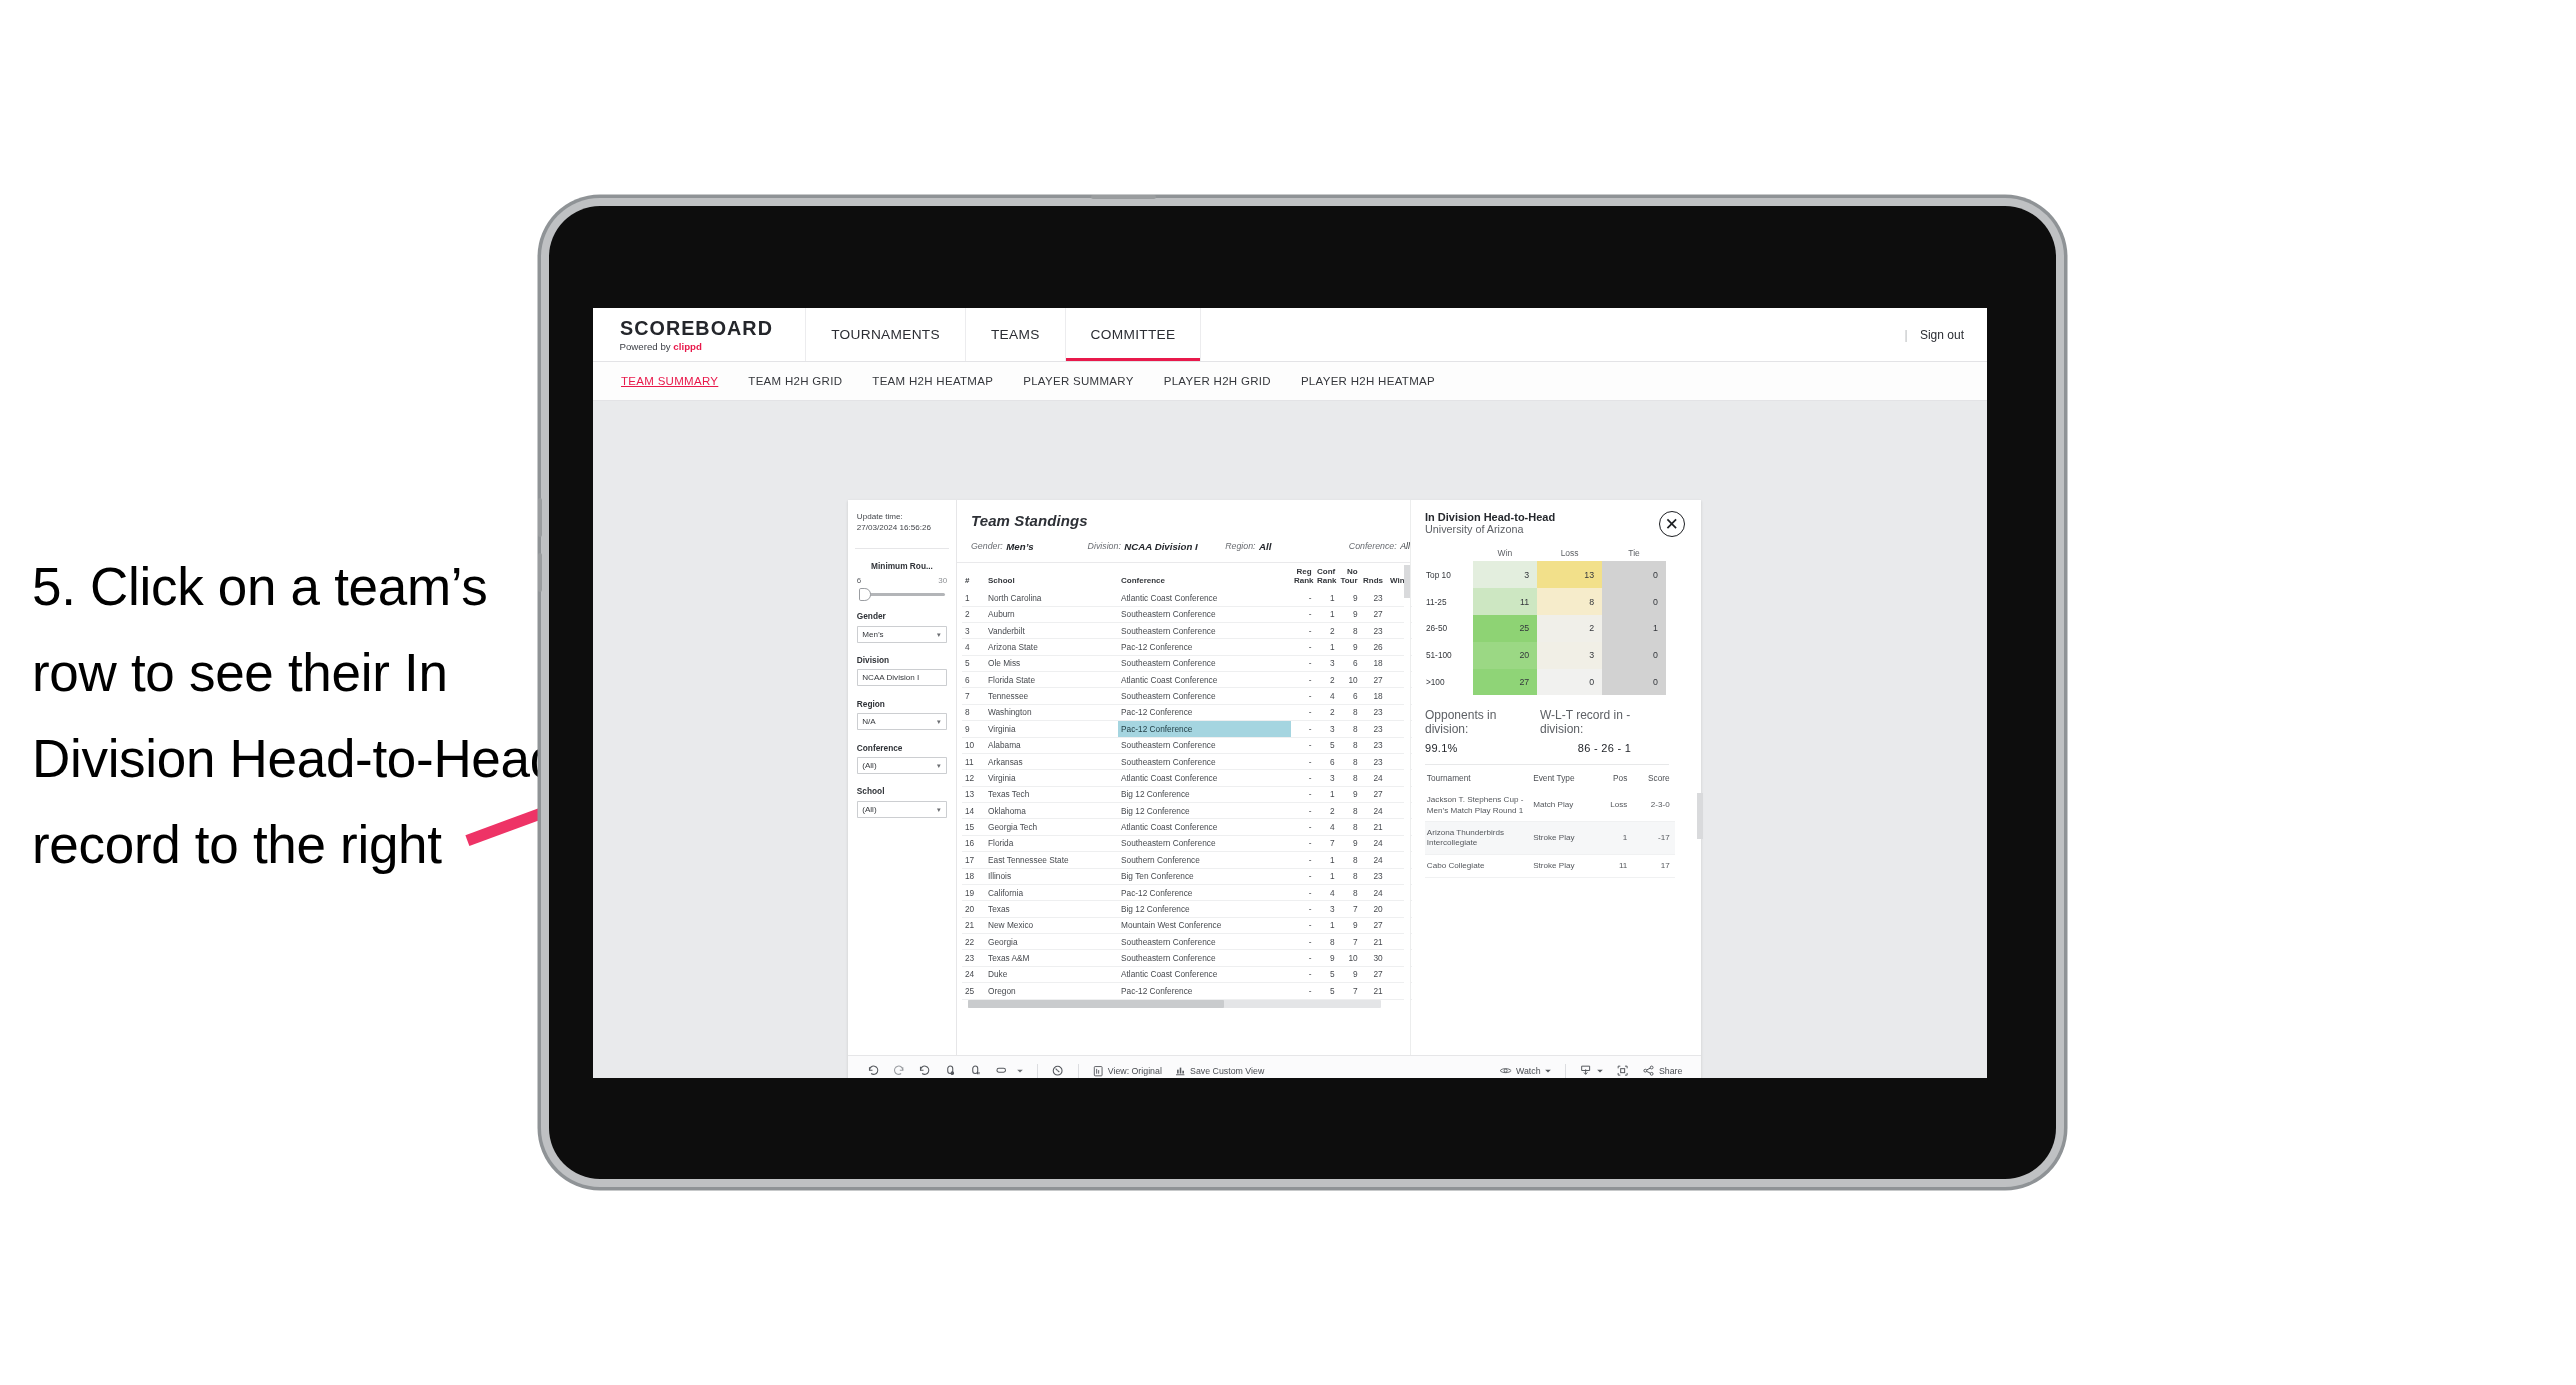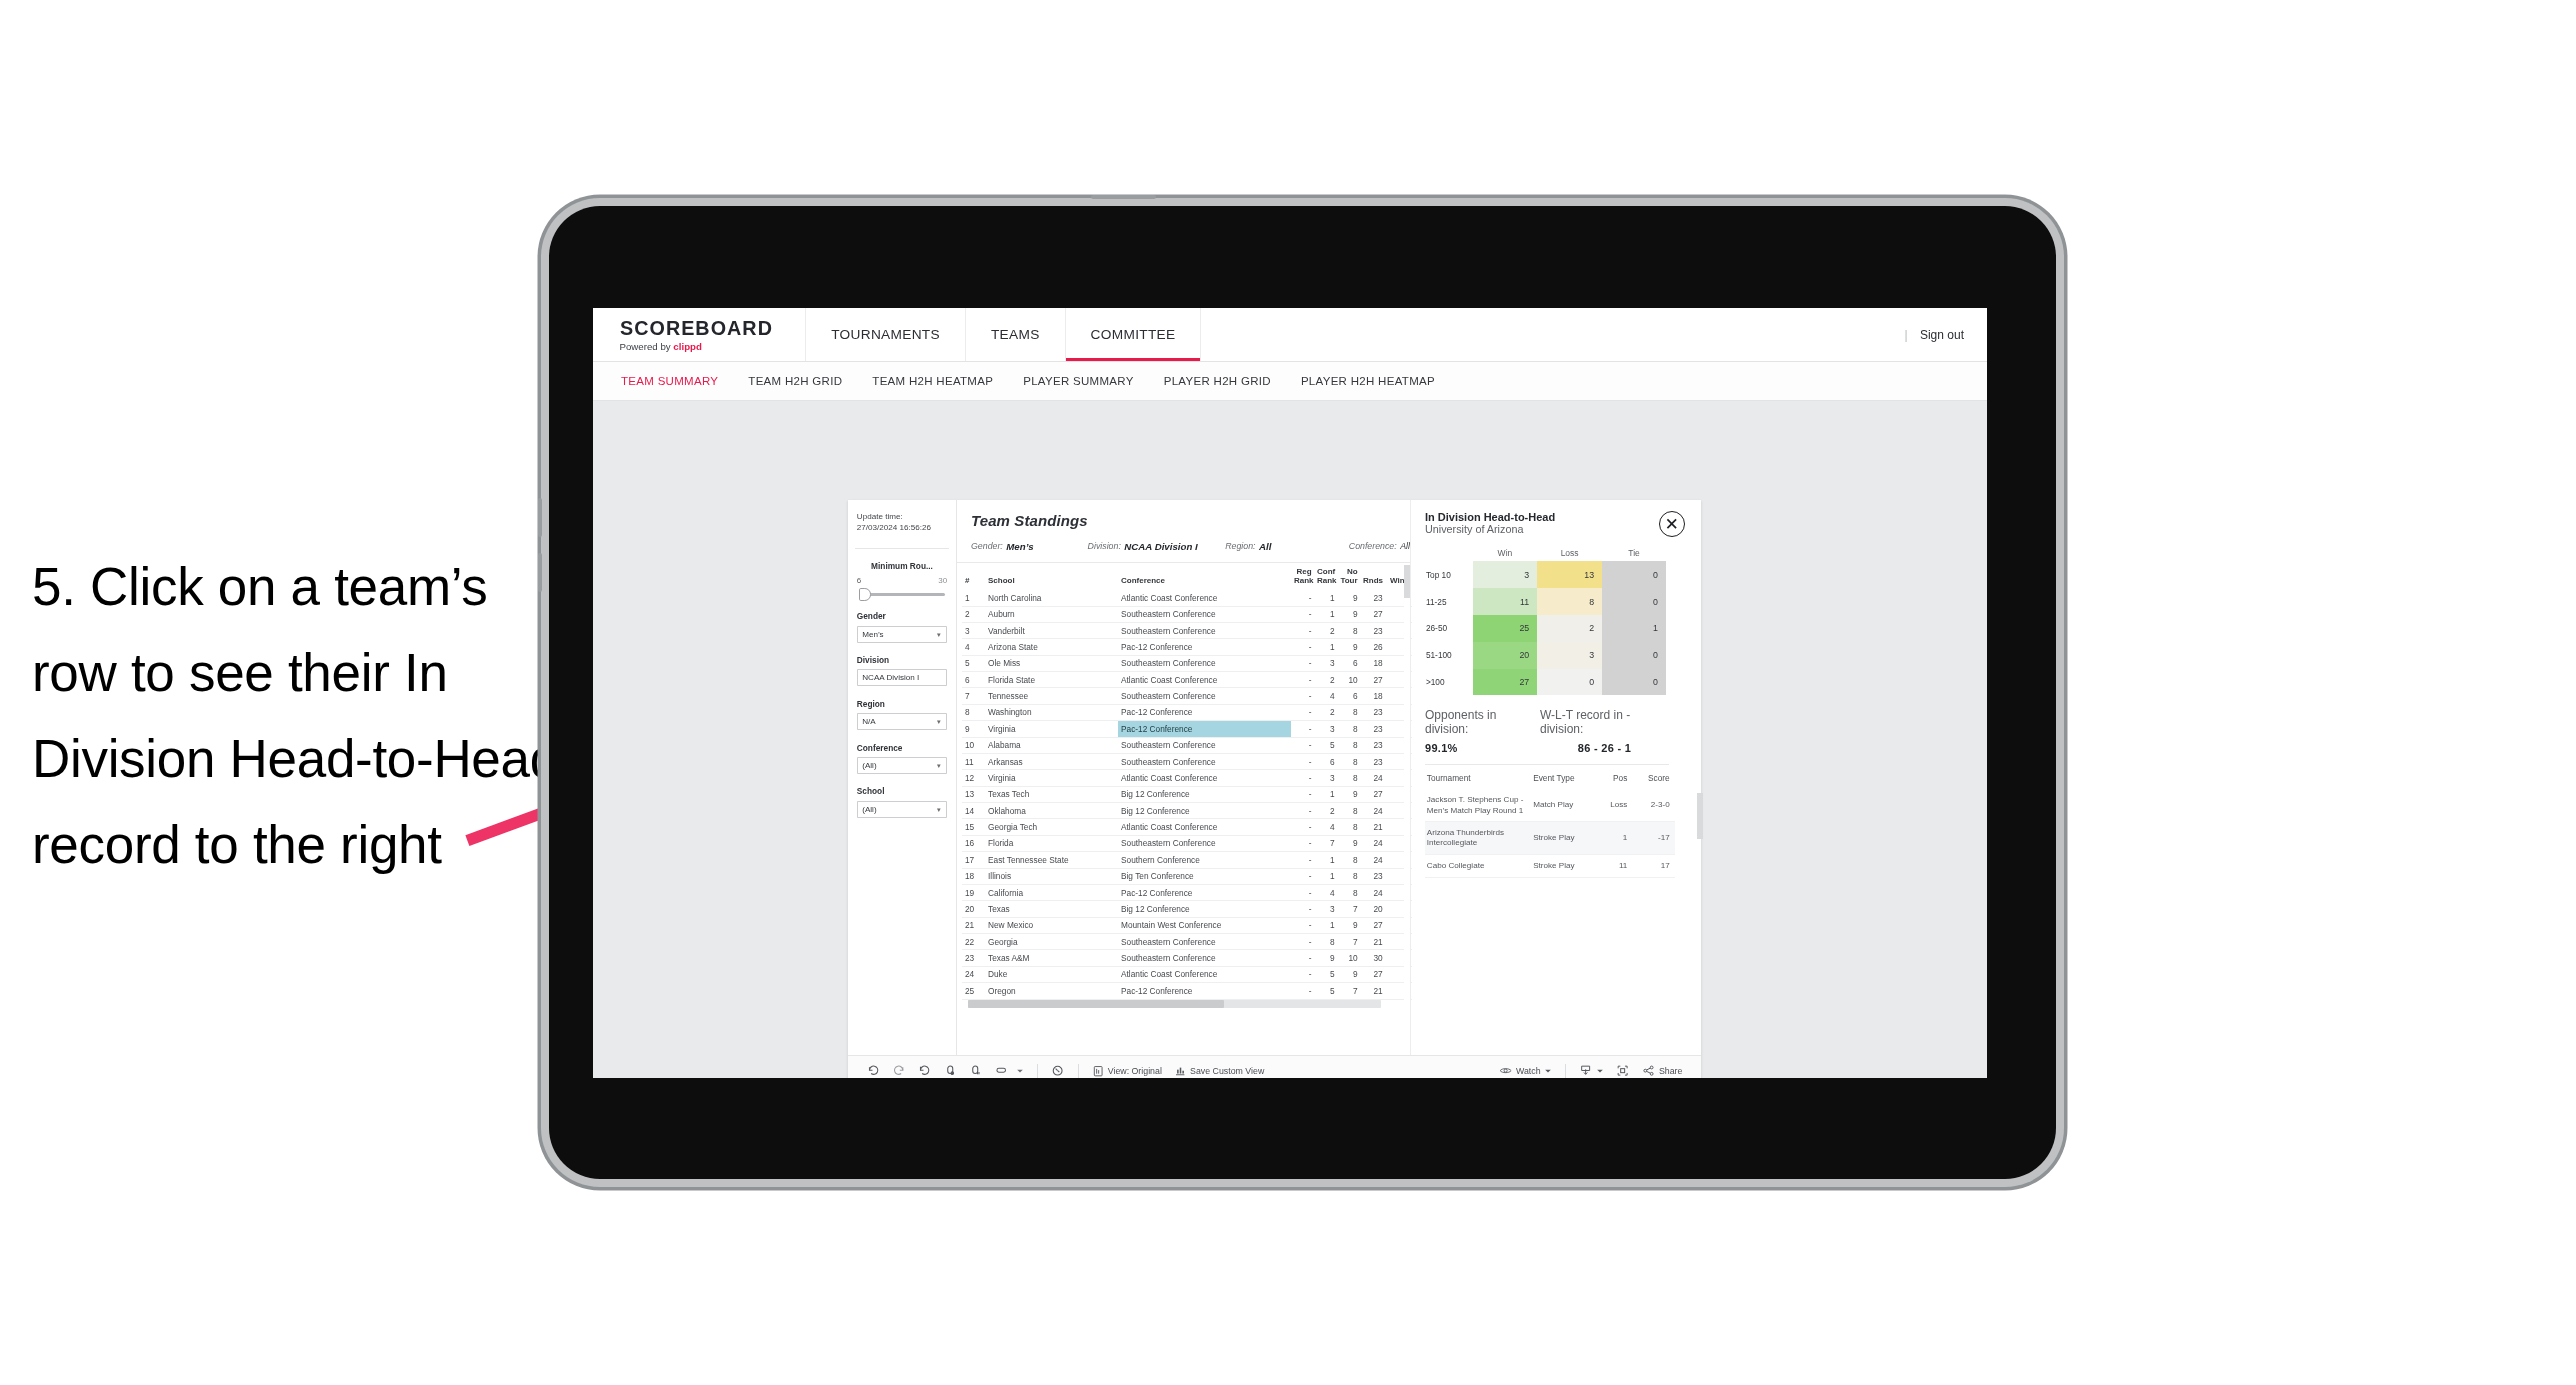--- a/index.html
+++ b/index.html
@@ -64,21 +64,21 @@
   }
   .signout .bar{color:#b9bbbe;}
   .signout a{cursor:pointer;}
 
   
   #subnav{
     height:38px;background:#fdfdfd;border-bottom:0.9px solid #e3e3e6;
     display:flex;align-items:center;padding-left:28px;gap:30px;
   }
   .subnav-item{font-size:11.5px;color:#36383d;letter-spacing:0.3px;cursor:pointer;}
-  .subnav-item.active{color:#e8194b;}
+  .subnav-item.active{color:#e8194b;text-decoration:underline;}
 
   
   #canvas{position:relative;height:679px;background:#e9eaec;}
   #viz{
     position:absolute;left:255px;top:55px;width:853px;height:586px;
     background:#fff;box-shadow:0 0.9px 2.7px rgba(0,0,0,.14);
     display:flex;flex-direction:column;margin-top:44px;
   }
   #viz-body{flex:1;display:flex;min-height:0;}
 
@@ -145,21 +145,21 @@
   }
   .close-x svg{display:block;}
   table.hm{width:241px;border-collapse:collapse;margin-top:11.5px;font-size:8.5px;color:#34373c;}
   table.hm th{font-weight:normal;color:#5d6065;font-size:8.5px;padding-bottom:3.5px;text-align:center;}
   table.hm th.rl{width:50px;}
   table.hm td.rl{font-size:8.3px;color:#34373c;padding-left:0.9px;}
   table.hm td.v{text-align:right;padding:8.4px 8px 8.4px 0;font-size:8.8px;width:64px;}
   .stats{display:flex;margin-top:12.4px;width:244px;}
   .stats .s1{width:119px;} 
   .stat-l{font-size:12px;color:#5d6065;}
-  .stat-v{font-size:11px;font-weight:bold;color:#23262b;margin-top:6.2px;letter-spacing:0.3px;}
+  .stat-v{font-size:11px;font-weight:normal;color:#23262b;margin-top:6.2px;letter-spacing:0.3px;}
   .hsep{height:0.9px;background:#e7e8e9;margin:9.7px 17.7px 0 0;width:244px;}
   table.tr2{width:250px;border-collapse:collapse;margin-top:5.3px;font-size:8.1px;color:#55585d;table-layout:fixed;}
   table.tr2 th{font-weight:normal;color:#4d5055;font-size:8.3px;text-align:left;padding:3.5px 1.8px 6.2px 1.8px;}
   table.tr2 th.r,table.tr2 td.r{text-align:right;padding-right:5.3px;}
   table.tr2 td{padding:5.3px 1.8px;border-bottom:0.9px solid #f0f1f2;line-height:1.32;vertical-align:middle;}
   table.tr2 tr.alt td{background:#f6f7f8;}
   .tcol-t{width:103px;} .tcol-e{width:64px;} .tcol-p{width:34px;} .tcol-s{width:41px;}
   #tr2wrap{position:relative;}
   #tr2scroll{position:absolute;right:-1.8px;top:23px;width:6.2px;height:106px;}
   #tr2scroll .thumb{position:absolute;left:0;right:0;top:0;height:46px;background:#d9dadc;}

